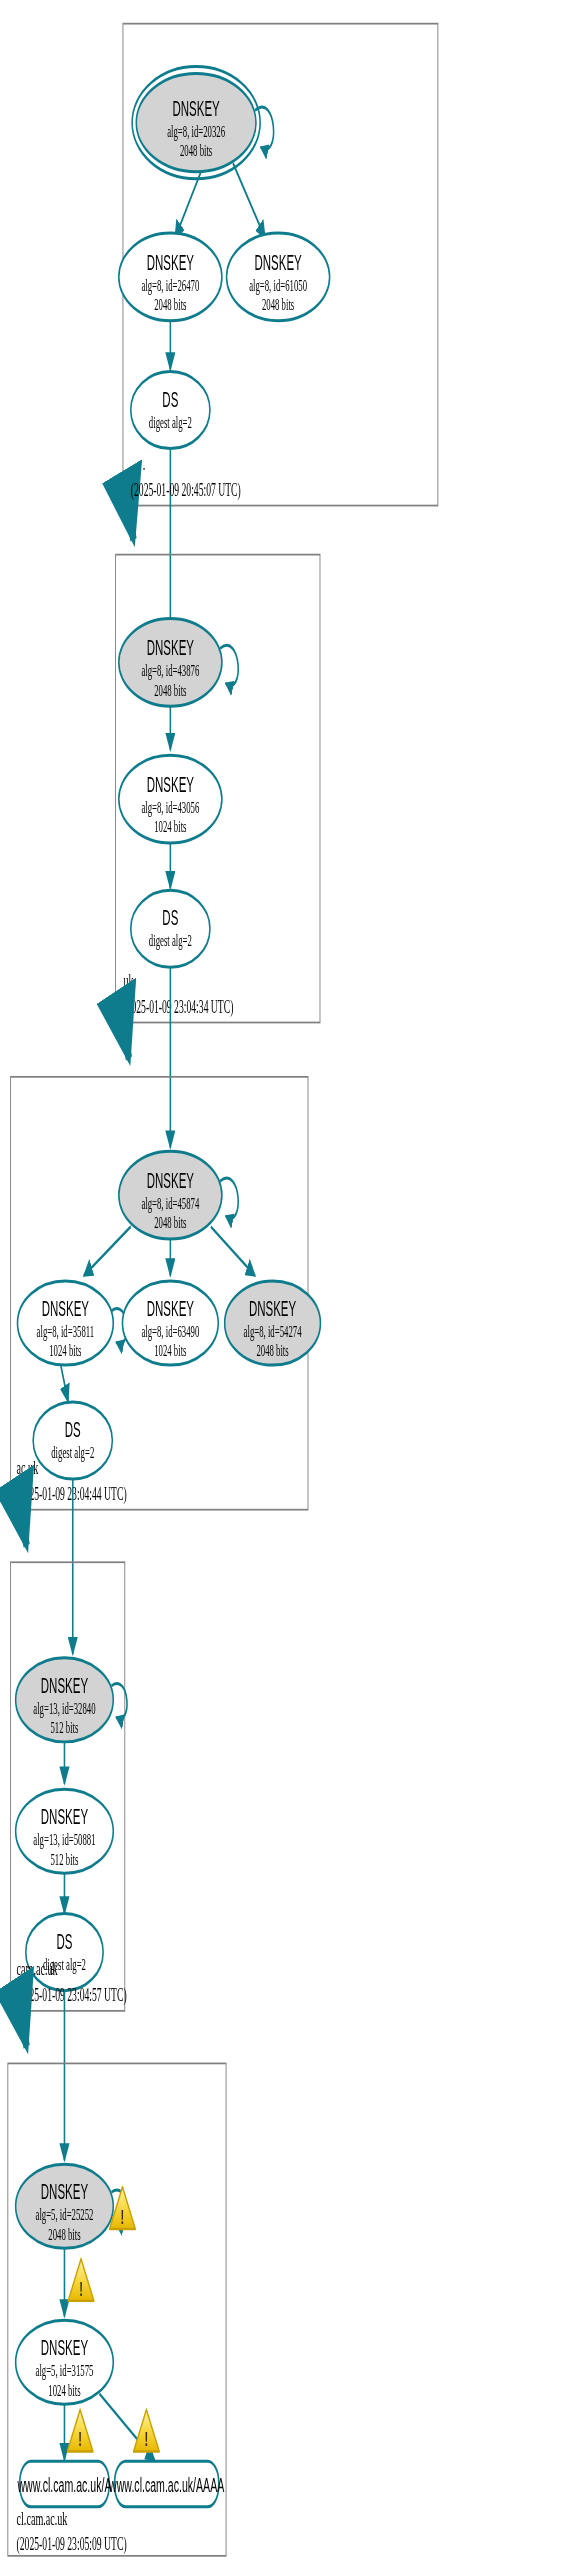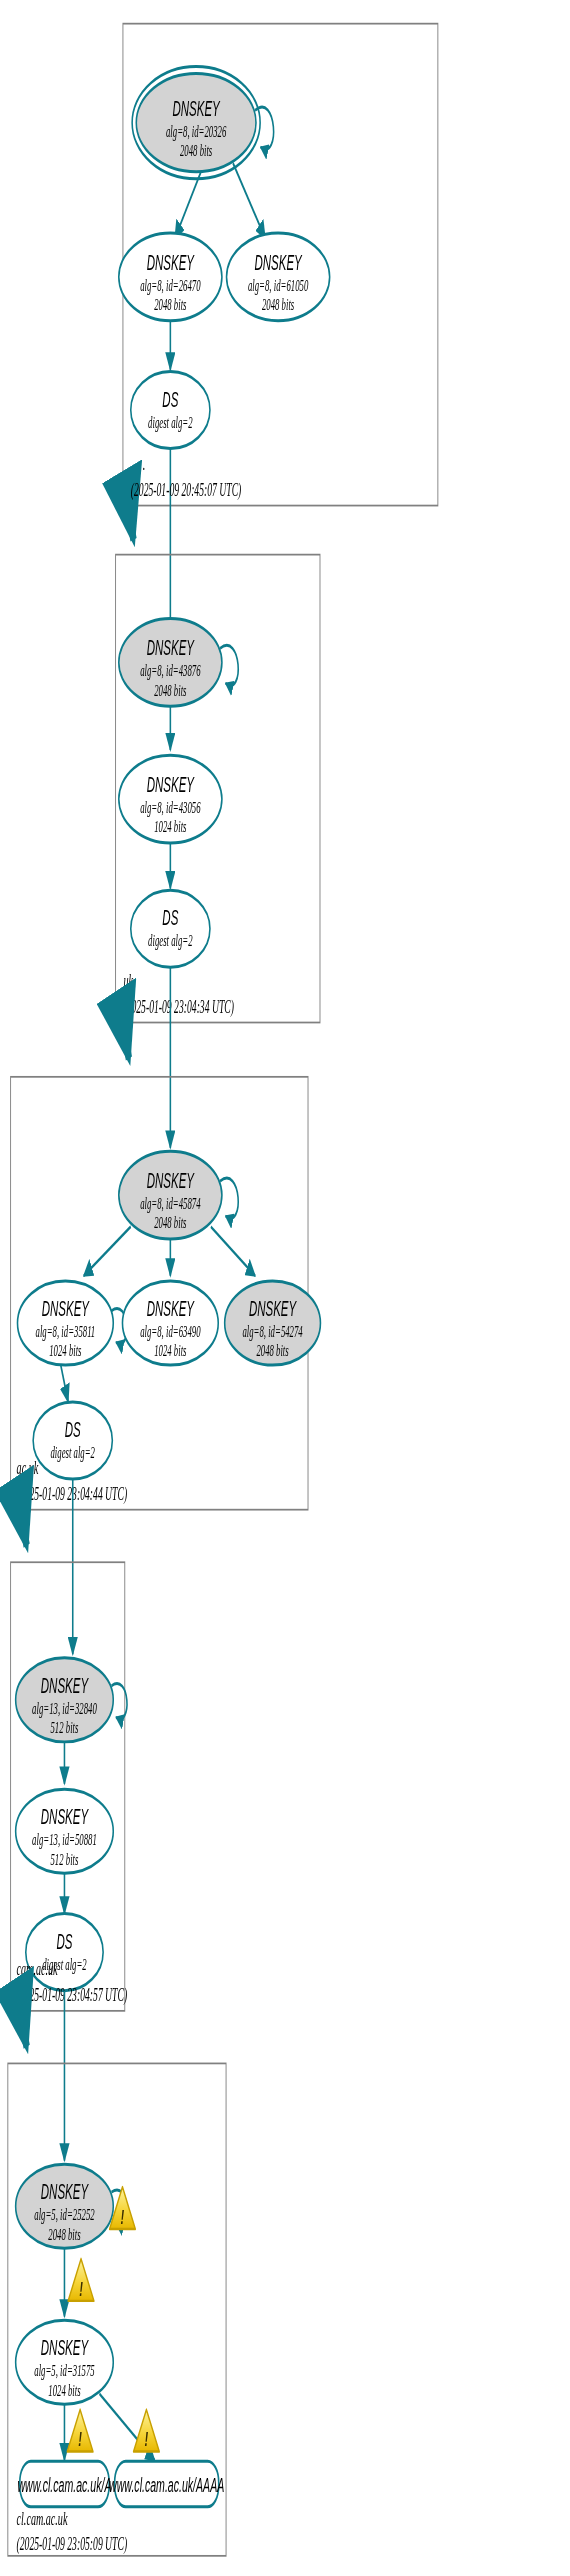--- a/index.html
+++ b/index.html
@@ -1,18 +1,18 @@
 <!DOCTYPE html>
 <html style="font-size:14.7px"><head>
 <meta charset="utf-8">
 <title>DNSSEC Authentication Chain</title>
 <style>
   html,body{margin:0;padding:0;background:#ffffff;}
   body{font-family:"Liberation Sans",sans-serif;}
-  #stage{position:relative;width:570px;height:2576px;overflow:hidden;background:#fff;font-style:italic;}
+  #stage{position:relative;width:570px;height:2576px;overflow:hidden;background:#fff;}
   #svgroot{position:absolute;left:0;top:0;width:570px;height:2576px;}
 
   .zone-label{font-family:"Liberation Serif",serif;font-size:11px;fill:#000;}
   .zone-time{font-family:"Liberation Serif",serif;font-size:10.5px;fill:#000;}
 
   .node-title{font-family:"Liberation Sans",sans-serif;font-size:12.5px;fill:#000;text-anchor:middle;}
   .node-sub{font-family:"Liberation Serif",serif;font-size:9.5px;fill:#000;text-anchor:middle;}
   .rr-text{font-family:"Liberation Sans",sans-serif;font-size:11.5px;fill:#000;text-anchor:middle;}
 
   .zonebox{fill:none;stroke:#808080;stroke-width:1;}

